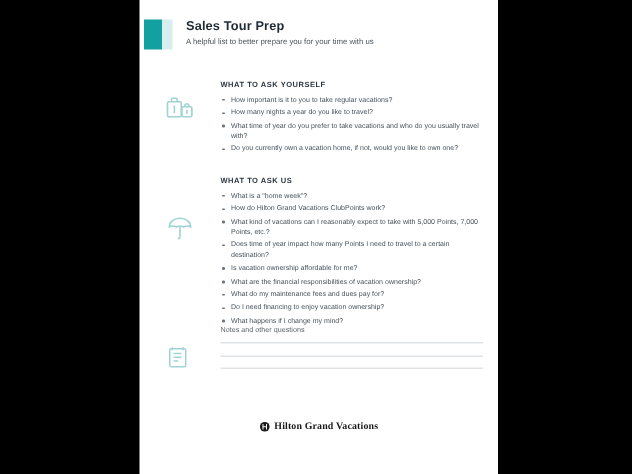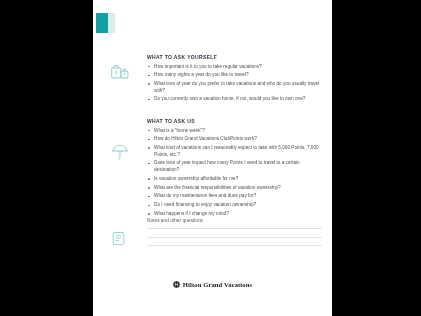--- a/index.html
+++ b/index.html
@@ -160,20 +160,24 @@
 </style>
 </head>
 <body>
 
 <div class="viewport">
   <div class="sheet">
 
     <div class="header">
       <div class="accent-block"></div>
       <div class="accent-block-fade"></div>
+      <div class="header-text">
+        <p class="title">Sales Tour Prep</p>
+        <p class="subtitle">A helpful list to better prepare you for your time with us</p>
+      </div>
     </div>
 
     <div class="section" style="top:54px;">
       <div class="section-icon" style="top:8px;">
         <svg width="20" height="20" viewBox="0 0 24 24" fill="none" stroke="#9fd3d3" stroke-width="1.3">
           <rect x="2" y="7" width="11" height="12" rx="1.2"></rect>
           <path d="M5.2 7V5.2a1 1 0 0 1 1-1h2.6a1 1 0 0 1 1 1V7"></path>
           <line x1="7.5" y1="10" x2="7.5" y2="16"></line>
           <rect x="13.5" y="11" width="8" height="8" rx="1"></rect>
           <path d="M16 11V9.6a.8.8 0 0 1 .8-.8h1.4a.8.8 0 0 1 .8.8V11"></path>

